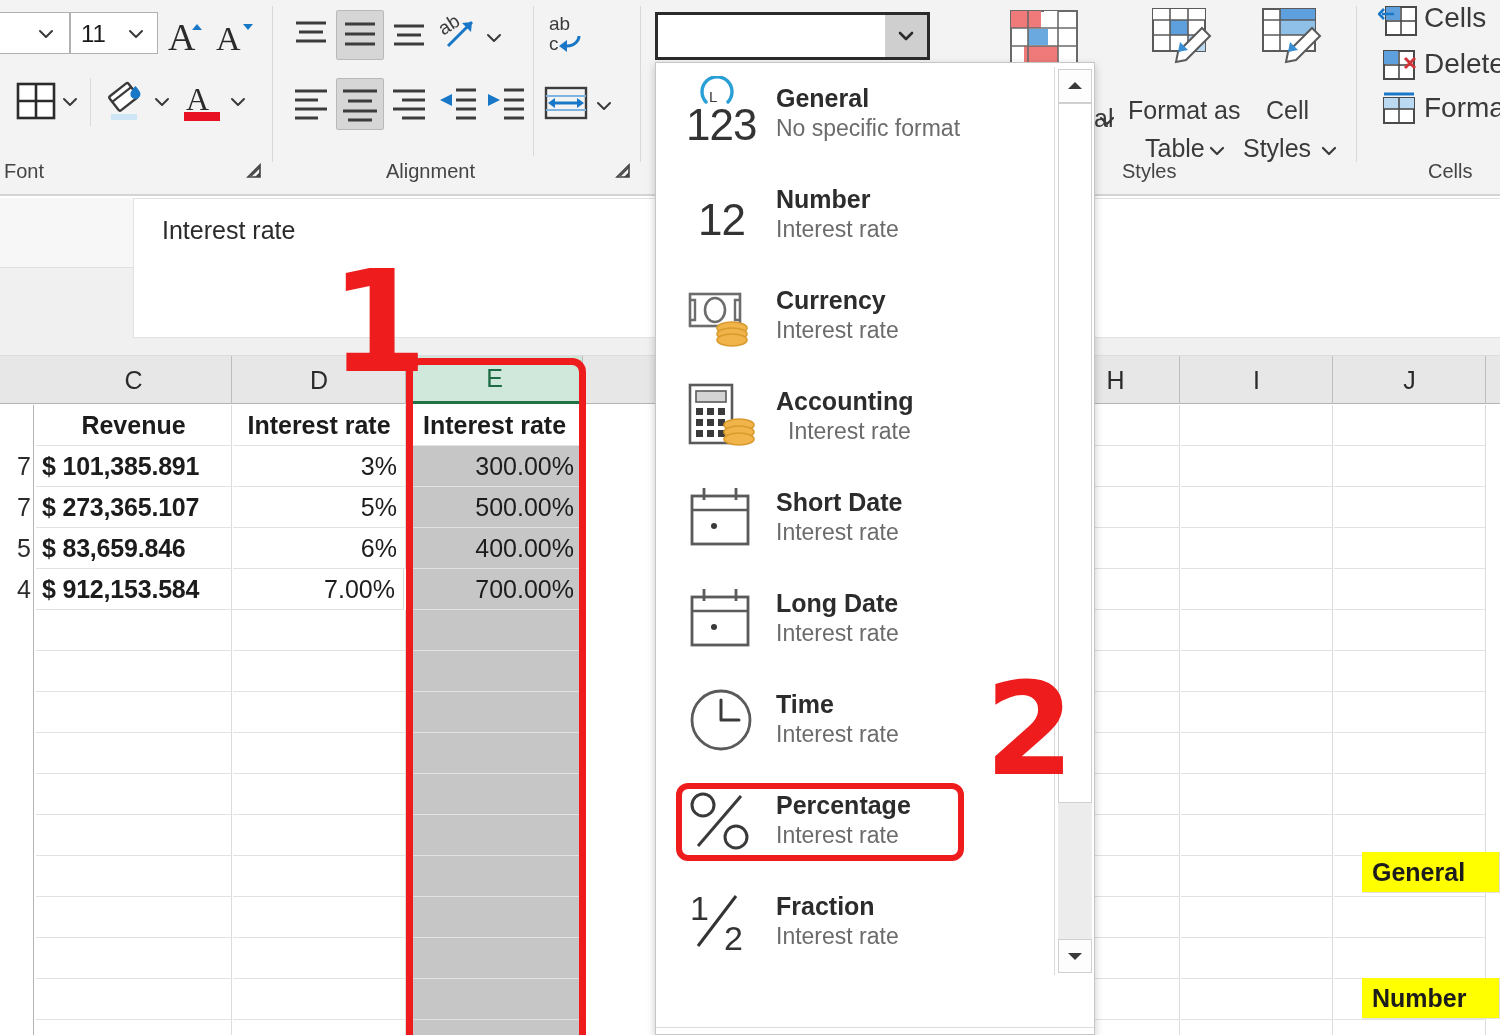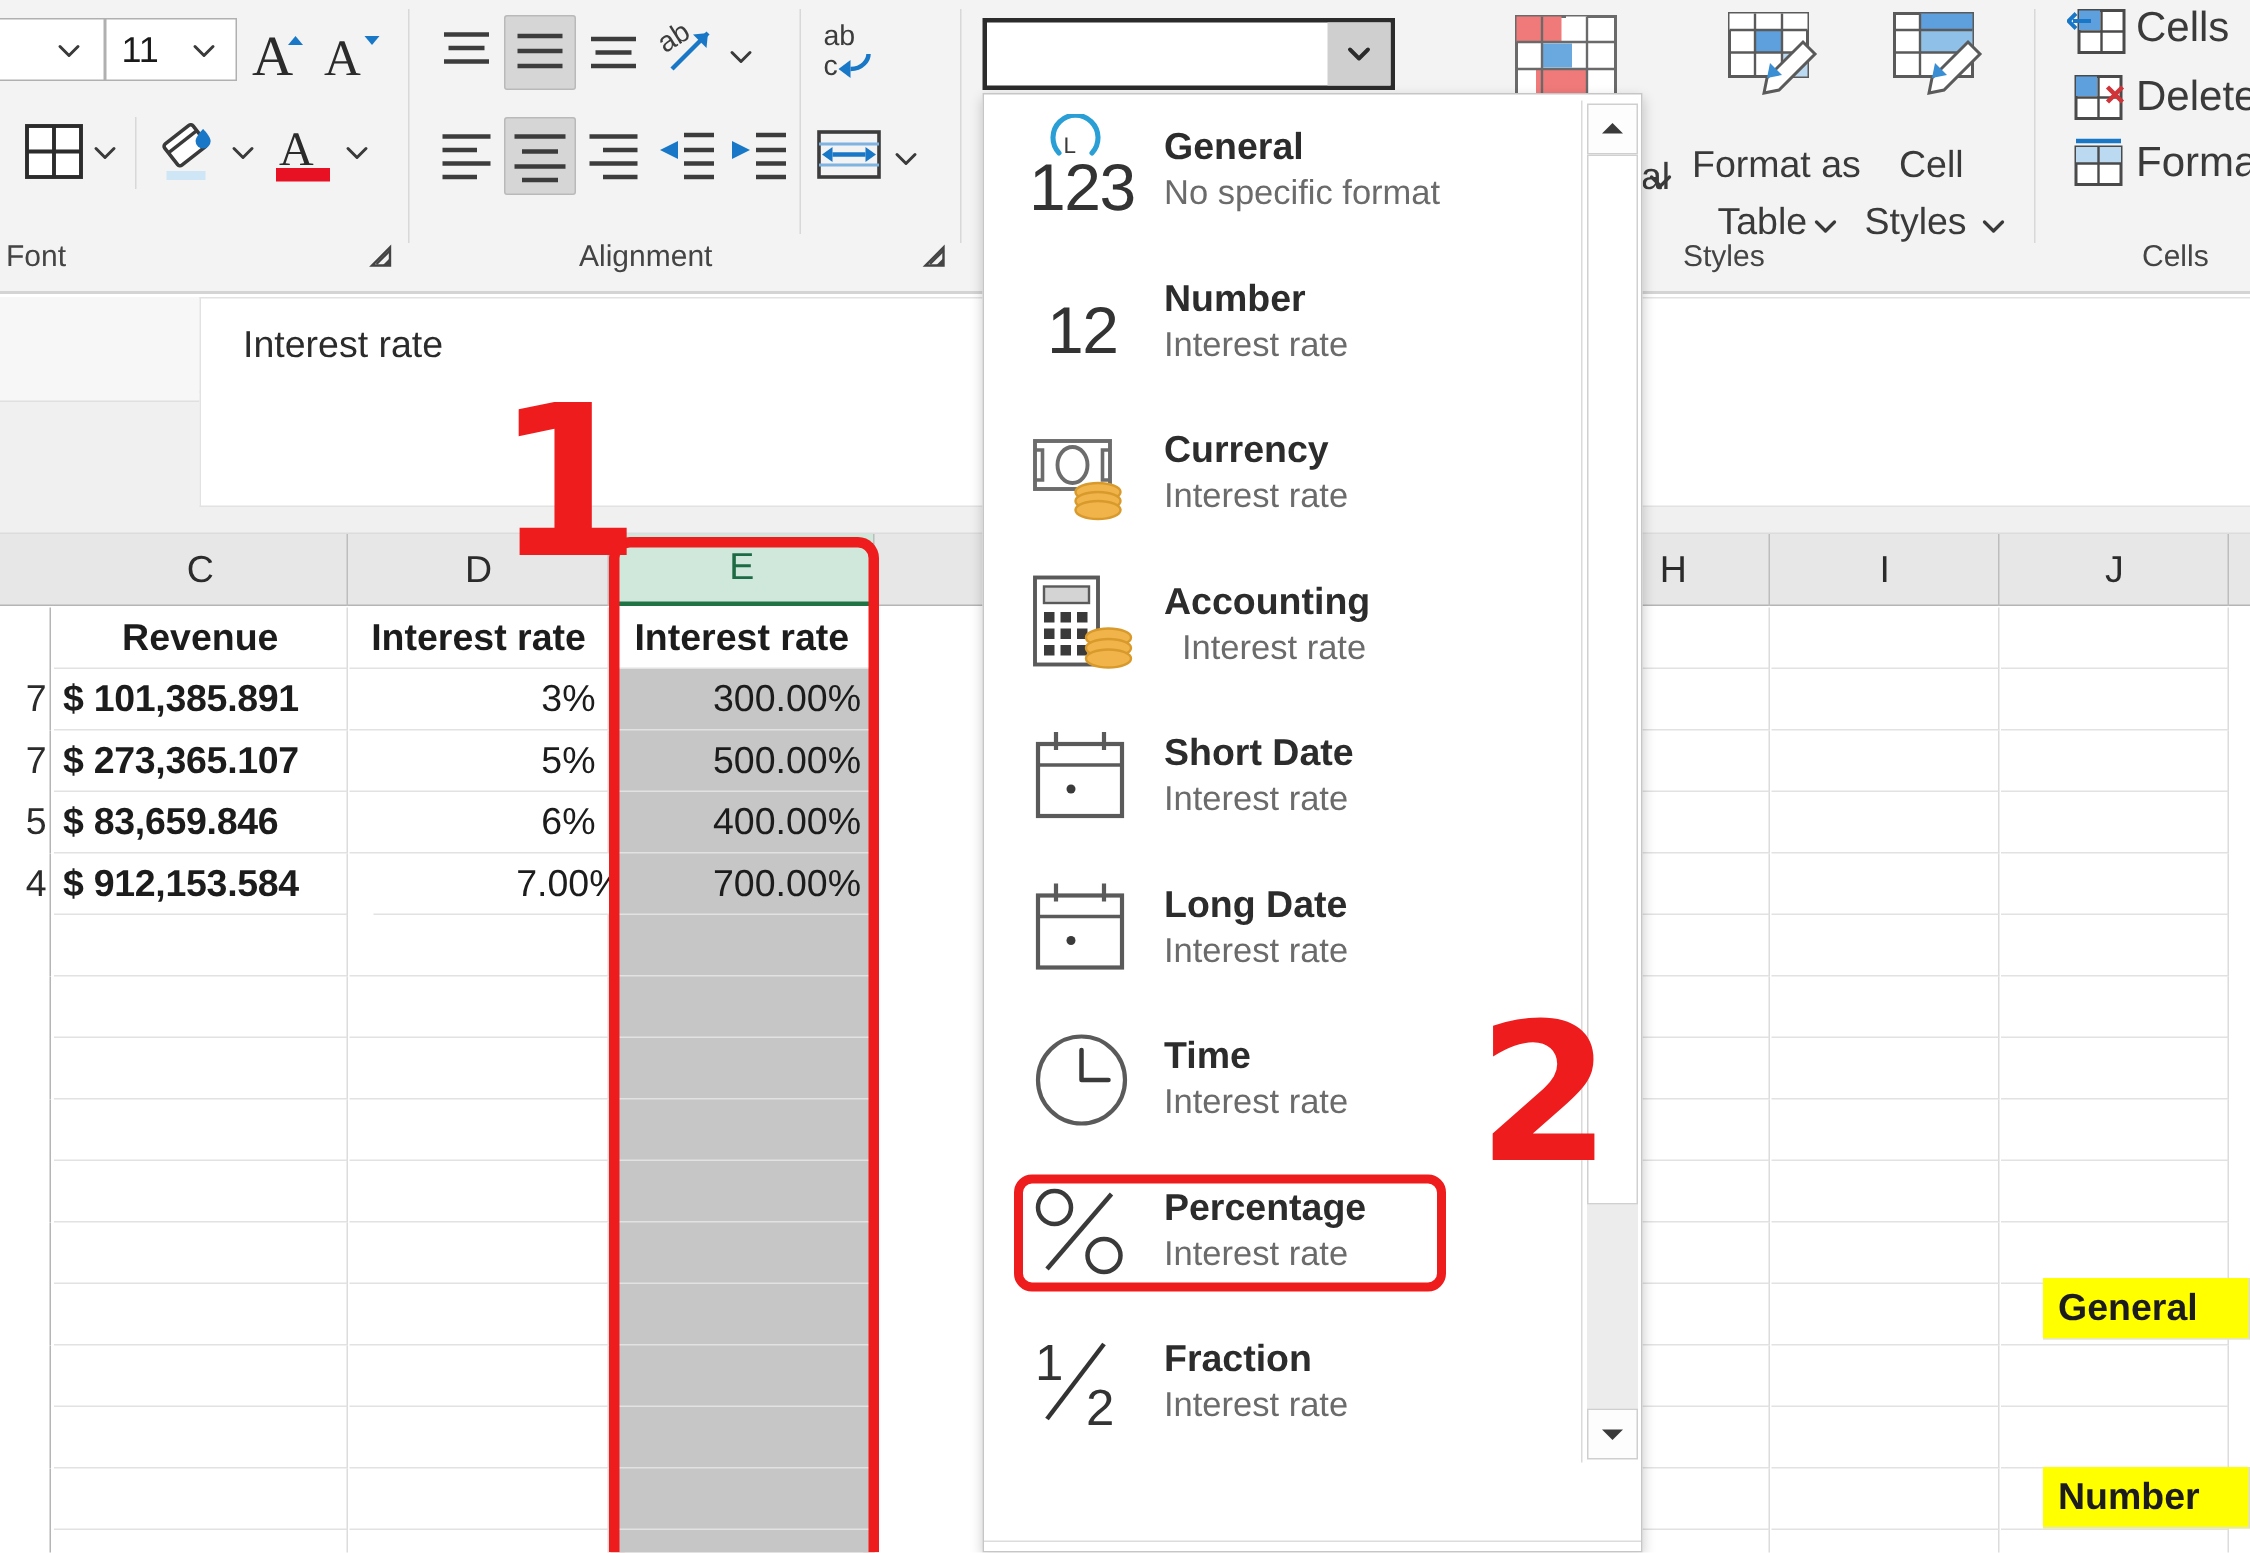--- a/index.html
+++ b/index.html
@@ -596,21 +596,21 @@
         </div>
         <div class="cell r" style="left: 233px; width: 173px; top: 172px;">
           <span>6%</span>
         </div>
         <div class="cell r sel" style="left: 407px; width: 176px; top: 172px;">
           <span>400.00%</span>
         </div>
         <div class="cell money" style="left: 36px; width: 196px; top: 213px;">
           <span>$ 912,153.584</span>
         </div>
-        <div class="cell r" style="left: 249px; width: 175px; top: 213px;">
+        <div class="cell r" style="left: 229px; width: 175px; top: 213px;">
           <span>7.00%</span>
         </div>
         <div class="cell r sel" style="left: 407px; width: 176px; top: 213px;">
           <span>700.00%</span>
         </div>
         <div class="cell " style="left: 1052px; width: 128px; top: 49px;"></div>
         <div class="cell " style="left: 1181px; width: 152px; top: 49px;"></div>
         <div class="cell " style="left: 1334px; width: 152px; top: 49px;"></div>
         <div class="cell " style="left: 1052px; width: 128px; top: 90px;"></div>
         <div class="cell " style="left: 1181px; width: 152px; top: 90px;"></div>

